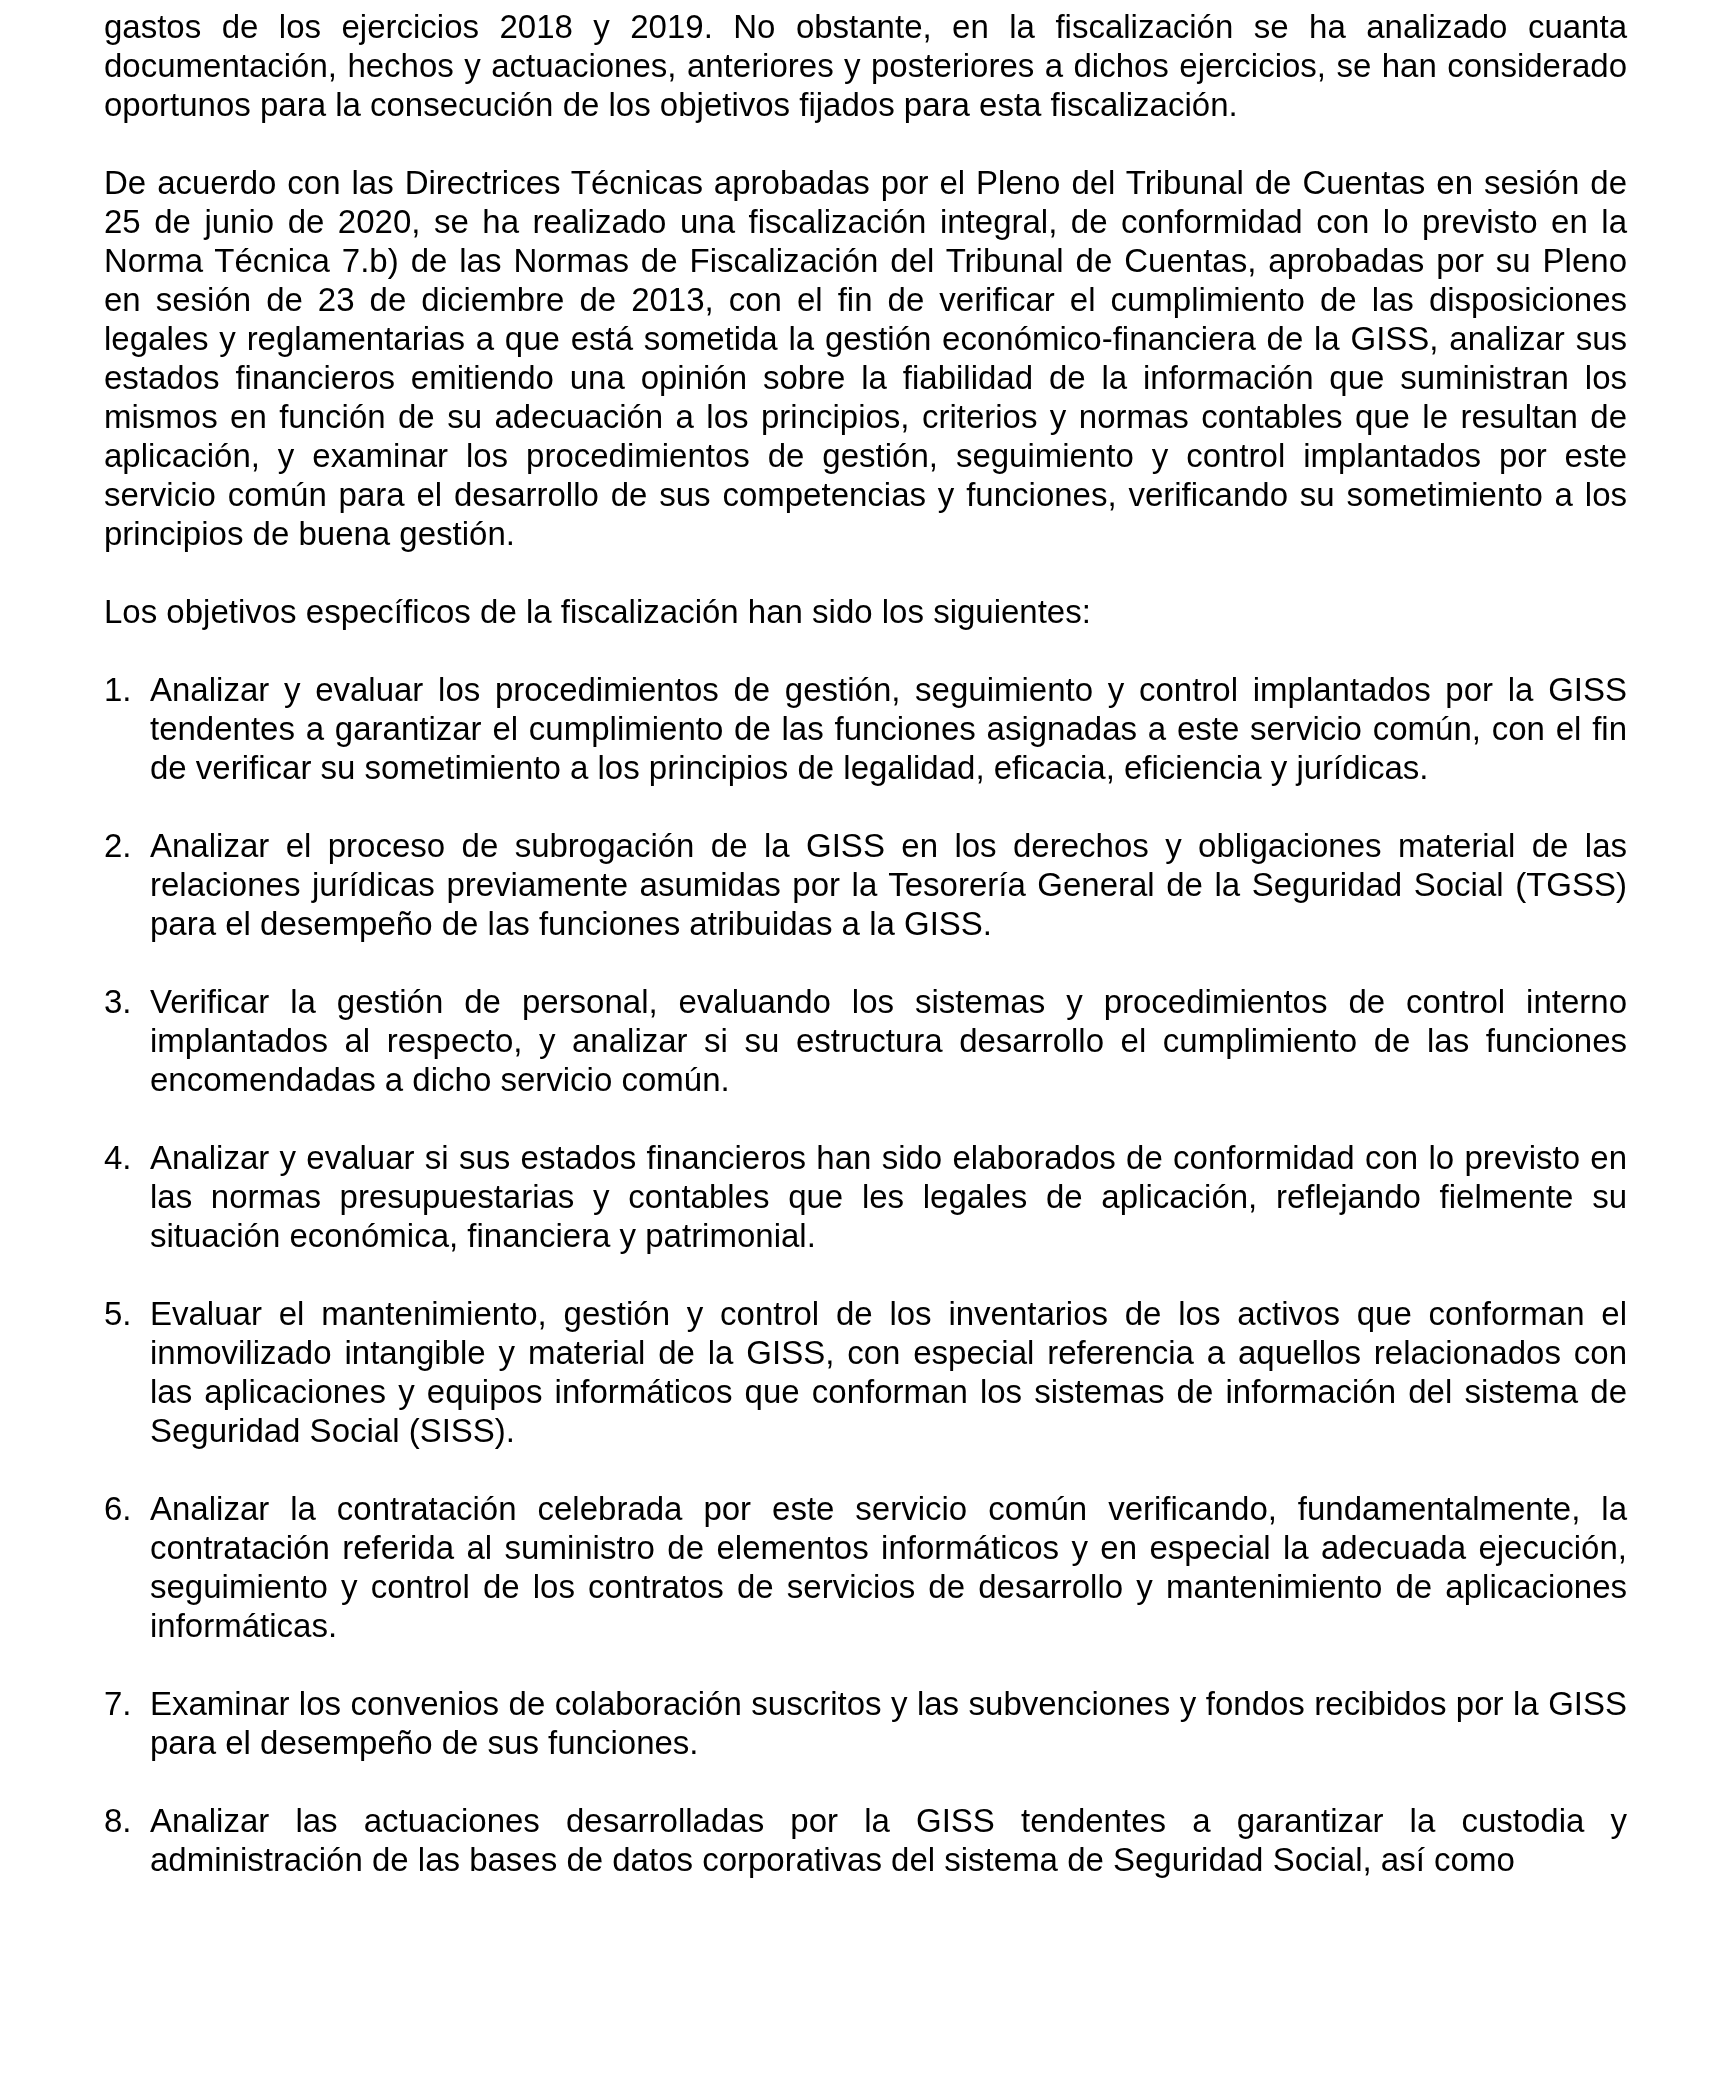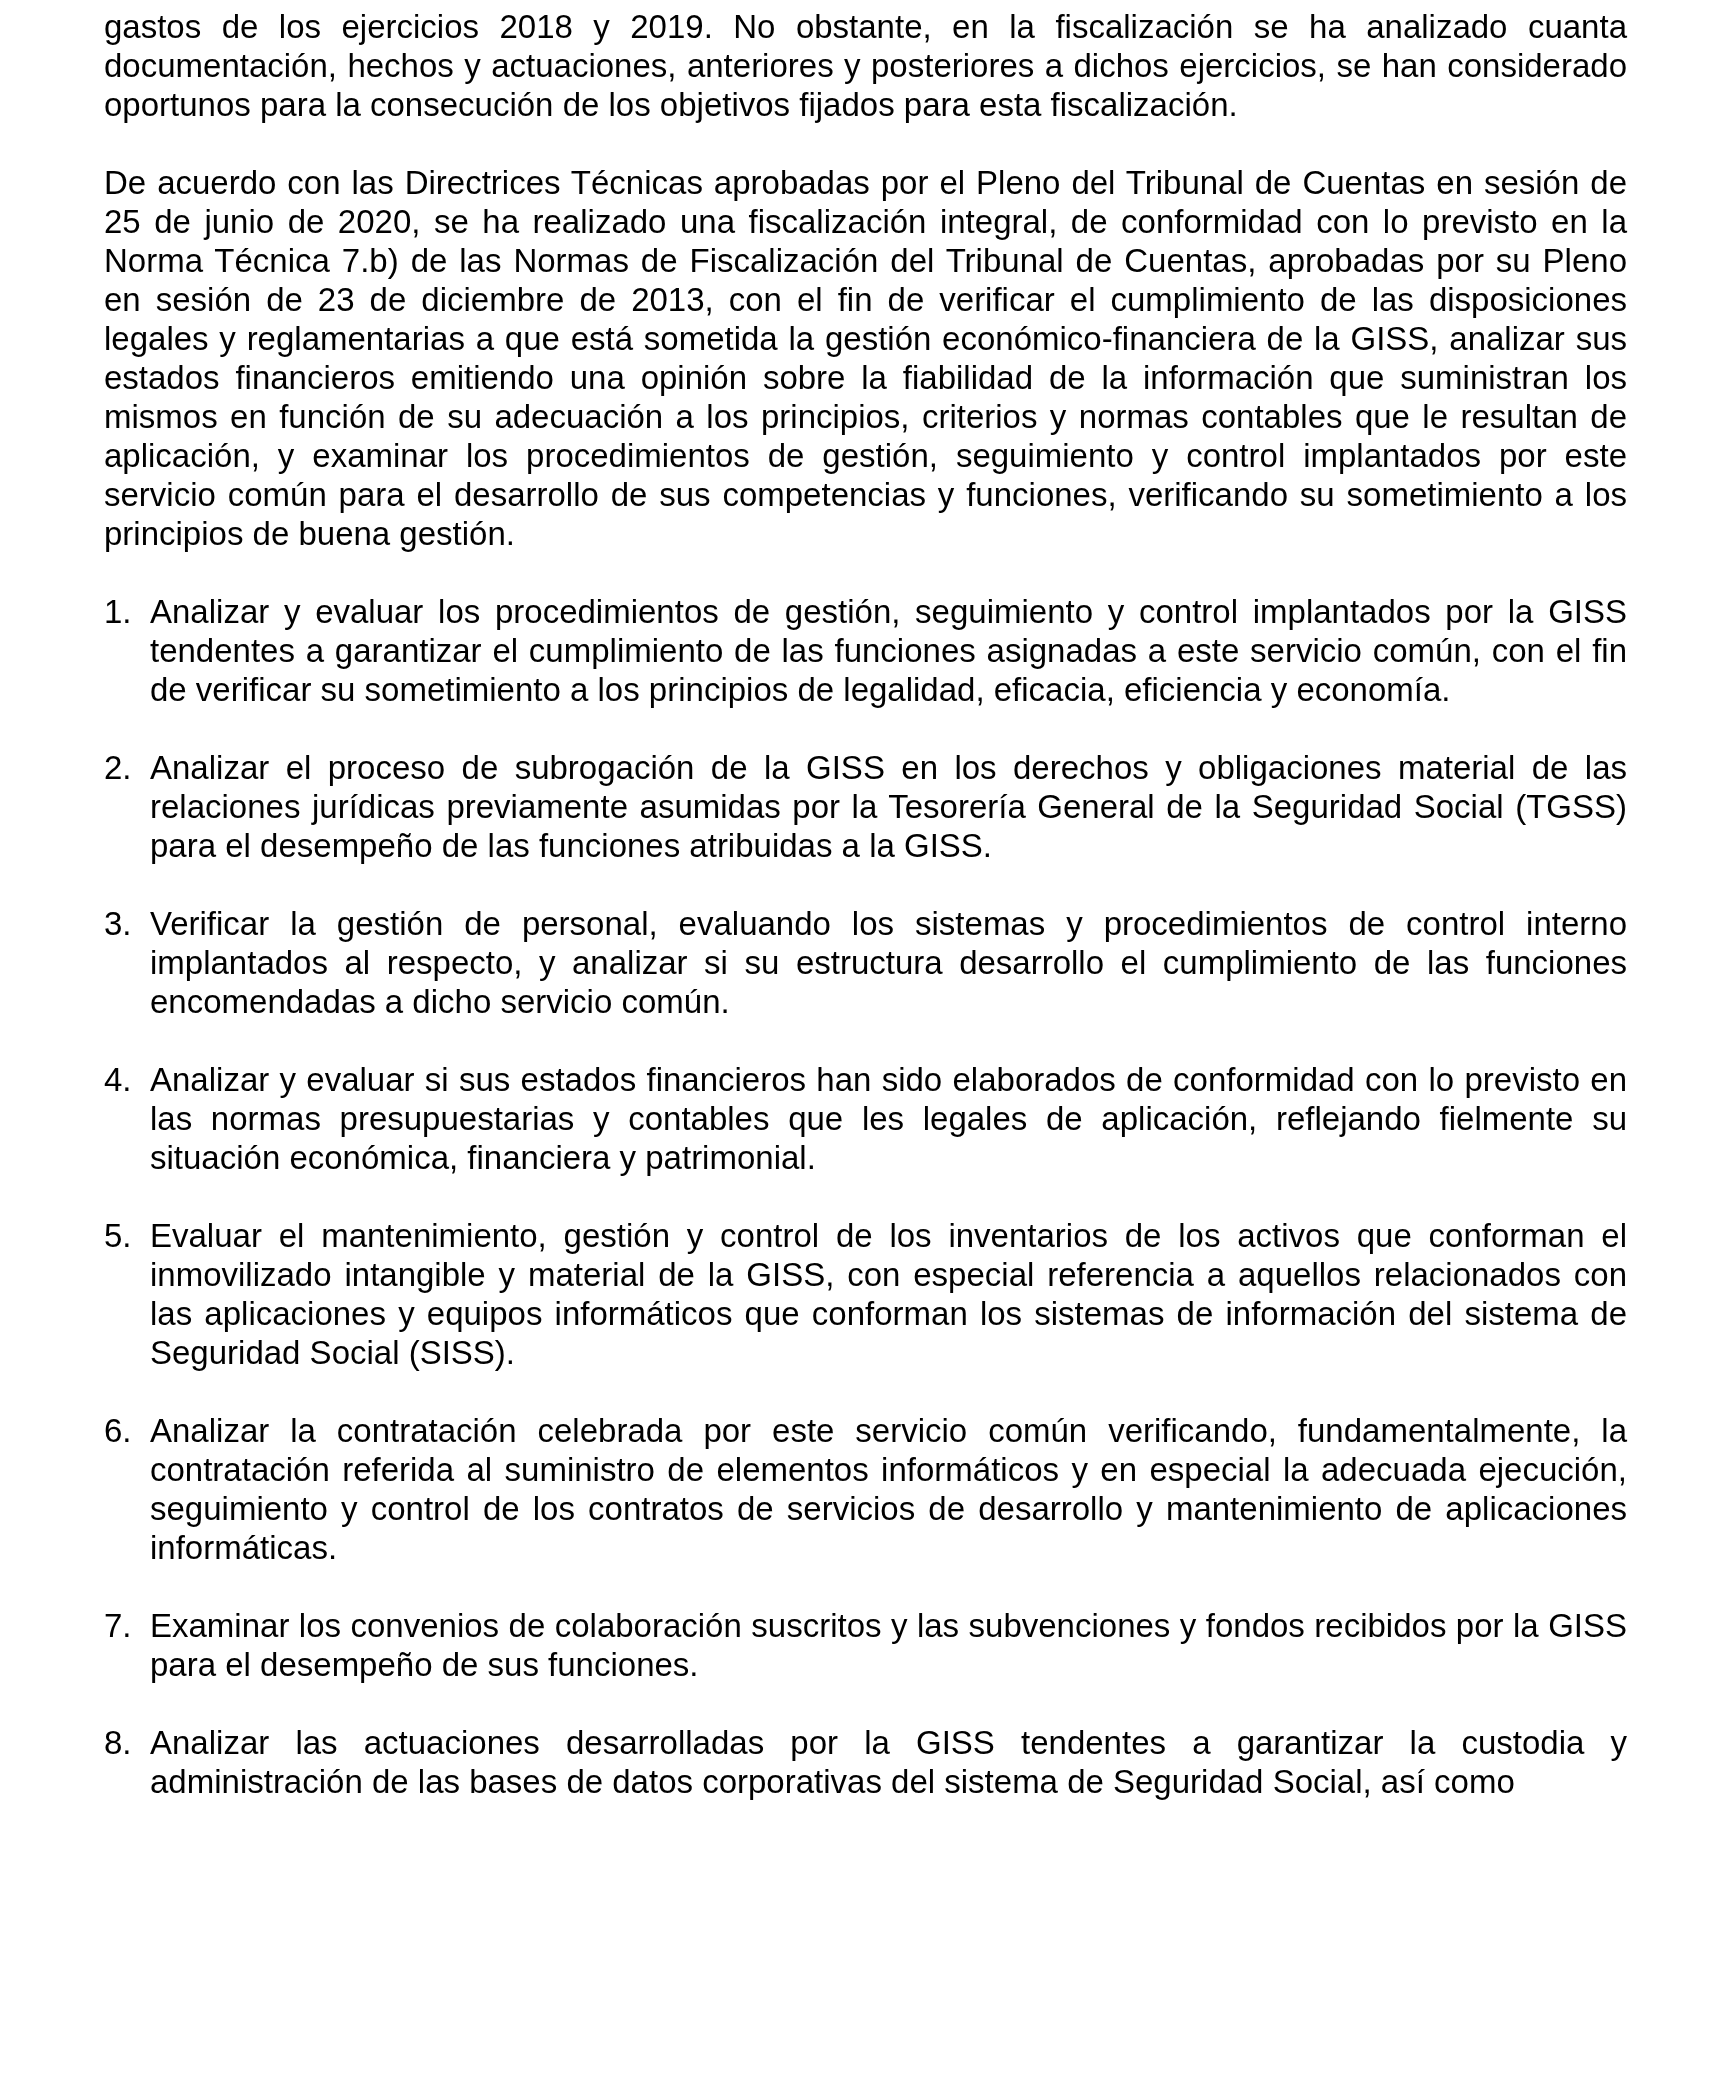--- a/index.html
+++ b/index.html
@@ -58,26 +58,27 @@
 </head>
 <body>
 
 <div class="page">
 
   <p class="para">gastos de los ejercicios 2018 y 2019. No obstante, en la fiscalización se ha analizado cuanta documentación, hechos y actuaciones, anteriores y posteriores a dichos ejercicios, se han considerado oportunos para la consecución de los objetivos fijados para esta fiscalización.</p>
 
 
   <p class="para">De acuerdo con las Directrices Técnicas aprobadas por el Pleno del Tribunal de Cuentas en sesión de 25 de junio de 2020, se ha realizado una fiscalización integral, de conformidad con lo previsto en la Norma Técnica 7.b) de las Normas de Fiscalización del Tribunal de Cuentas, aprobadas por su Pleno en sesión de 23 de diciembre de 2013, con el fin de verificar el cumplimiento de las disposiciones legales y reglamentarias a que está sometida la gestión económico-financiera de la GISS, analizar sus estados financieros emitiendo una opinión sobre la fiabilidad de la información que suministran los mismos en función de su adecuación a los principios, criterios y normas contables que le resultan de aplicación, y examinar los procedimientos de gestión, seguimiento y control implantados por este servicio común para el desarrollo de sus competencias y funciones, verificando su sometimiento a los principios de buena gestión.</p>
 
+  <p class="para">Los objetivos específicos de la fiscalización han sido los siguientes:</p>
 
   <div class="objectives">
 
     <div class="obj">
       <span class="onum">1.</span>
-      <span class="otxt">Analizar y evaluar los procedimientos de gestión, seguimiento y control implantados por la GISS tendentes a garantizar el cumplimiento de las funciones asignadas a este servicio común, con el fin de verificar su sometimiento a los principios de legalidad, eficacia, eficiencia y economía.</span>
+      <span class="otxt">Analizar y evaluar los procedimientos de gestión, seguimiento y control implantados por la GISS tendentes a garantizar el cumplimiento de las funciones asignadas a este servicio común, con el fin de verificar su sometimiento a los principios de legalidad, eficacia, eficiencia y jurídicas.</span>
     </div>
 
     <div class="obj">
       <span class="onum">2.</span>
       <span class="otxt">Analizar el proceso de subrogación de la GISS en los derechos y obligaciones material de las relaciones jurídicas previamente asumidas por la Tesorería General de la Seguridad Social (TGSS) para el desempeño de las funciones atribuidas a la GISS.</span>
     </div>
 
     <div class="obj">
       <span class="onum">3.</span>
       <span class="otxt">Verificar la gestión de personal, evaluando los sistemas y procedimientos de control interno implantados al respecto, y analizar si su estructura desarrollo el cumplimiento de las funciones encomendadas a dicho servicio común.</span>

